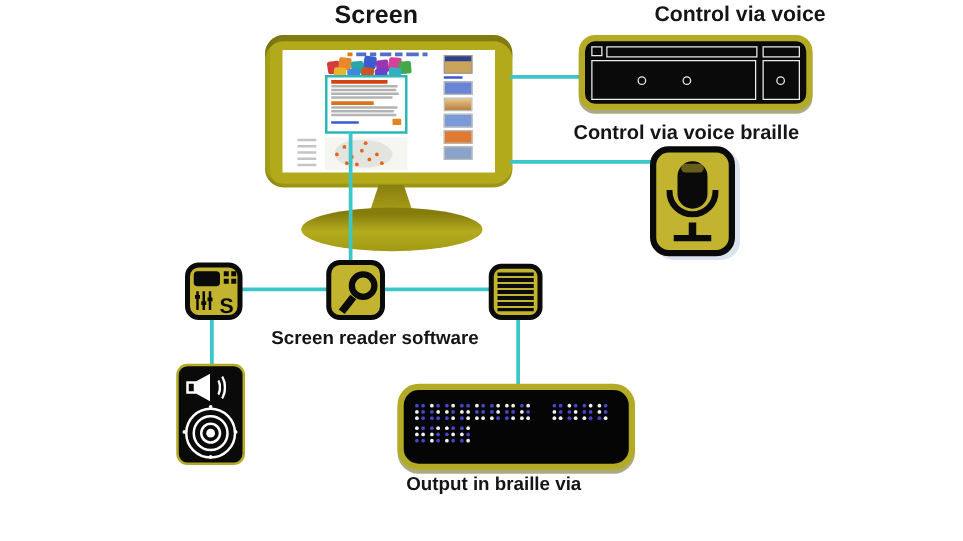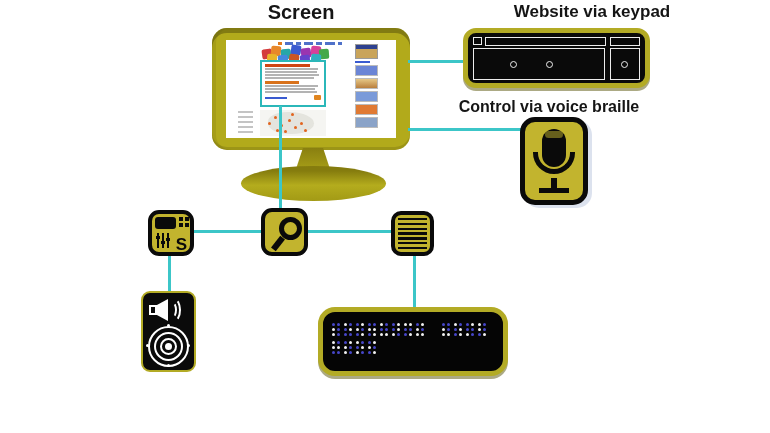--- a/index.html
+++ b/index.html
@@ -137,23 +137,25 @@
   .braille-dot{width:3px;height:3px;border-radius:50%}
   .dot-blue{background:var(--braille-blue,#4646c8)}
   .dot-white{background:var(--braille-white,#f0f0f0)}
 </style>
 </head>
 <body>
 
 <div id="stage">
 
   <div class="lbl" id="website-title">Screen</div>
-  <div class="lbl" id="keypad-lbl">Website via keypad</div>
+  <div class="lbl" id="keypad-lbl">Control via voice</div>
   <div class="lbl" id="voice-lbl">Control via voice braille</div>
+  <div class="lbl" id="reader-lbl">Screen reader software</div>
   <div class="caption" id="braille-cap">
+    <div>Output in braille via</div>
   </div>
 
   <div class="connector c-h" id="c-keypad"></div>
   <div class="connector c-h" id="c-mic"></div>
   <div class="connector c-v" id="c-reader"></div>
   <div class="connector c-h" id="c-speech"></div>
   <div class="connector c-h" id="c-translation"></div>
   <div class="connector c-v" id="c-audio"></div>
   <div class="connector c-v" id="c-braille"></div>
 

